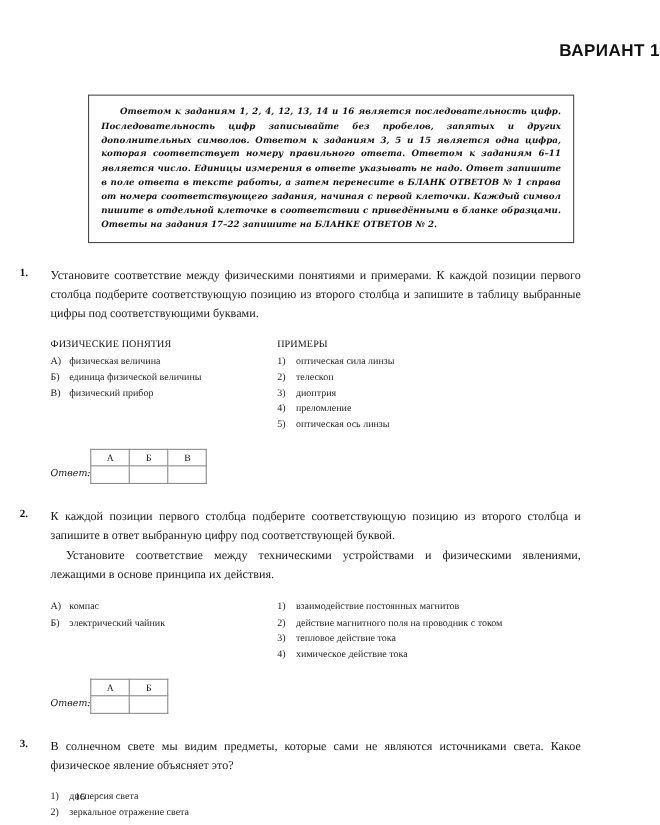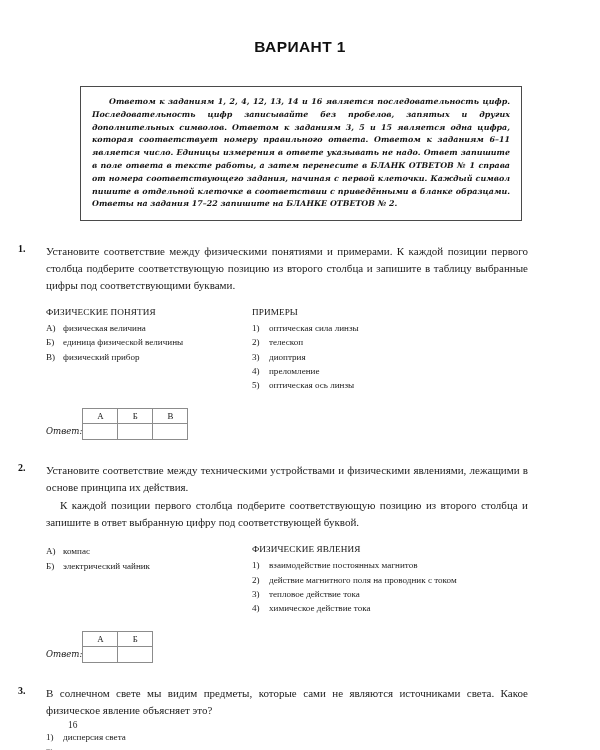--- a/index.html
+++ b/index.html
@@ -19,21 +19,21 @@
   .page {
     width: 600px;
     height: 750px;
     box-sizing: border-box;
     padding: 0;
     position: relative;
   }
 
   
   .variant-title {
-    text-align: center;
+    text-align: right;
     font-family: "Liberation Sans", "DejaVu Sans", sans-serif;
     font-weight: bold;
     font-size: 15.5px;
     letter-spacing: 0.4px;
     color: #111;
     margin: 0;
     padding-top: 38px;
   }
 
   
@@ -255,39 +255,38 @@
           <td></td>
           <td></td>
         </tr>
       </tbody>
         </table>
     </div>
   </section>
 
   <section class="question">
     <span class="q-number">2.</span>
+    <p class="q-stem">К каждой позиции первого столбца подберите соответствующую позицию из второго столбца и запишите в ответ выбранную цифру под соответствующей буквой.</p>
     <p class="q-stem">Установите соответствие между техническими устройствами и физическими явлениями, лежащими в основе принципа их действия.</p>
-    <p class="q-stem">К каждой позиции первого столбца подберите соответствующую позицию из второго столбца и запишите в ответ выбранную цифру под соответствующей буквой.</p>
 
     <div class="match-cols">
       <div class="match-col-left">
         <ul class="opt-list">
           <li>
             <span class="opt-key">А)</span>
             <span class="opt-text">компас</span>
           </li>
           <li>
             <span class="opt-key">Б)</span>
             <span class="opt-text">электрический чайник</span>
           </li>
         </ul>
       </div>
 
       <div class="match-col-right">
-        <p class="col-heading">ФИЗИЧЕСКИЕ ЯВЛЕНИЯ</p>
         <ul class="opt-list">
           <li>
             <span class="opt-key">1)</span>
             <span class="opt-text">взаимодействие постоянных магнитов</span>
           </li>
           <li>
             <span class="opt-key">2)</span>
             <span class="opt-text">действие магнитного поля на проводник с током</span>
           </li>
           <li>

